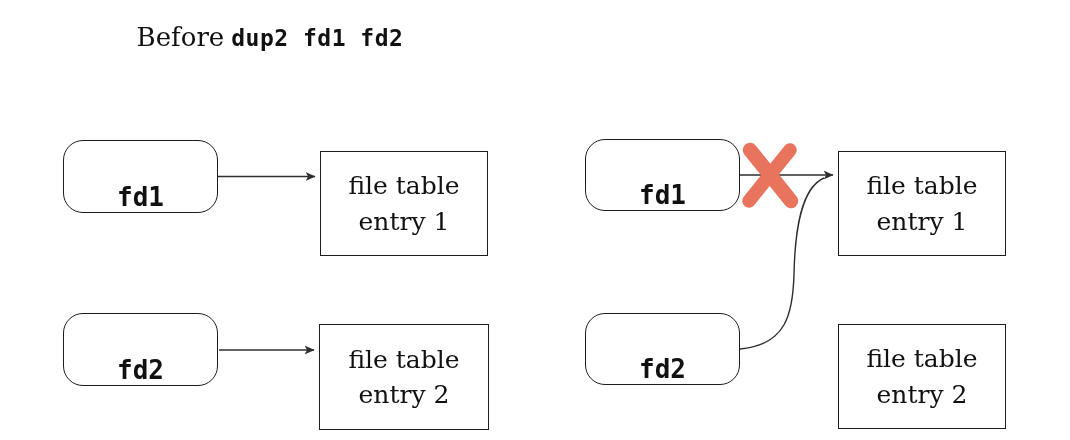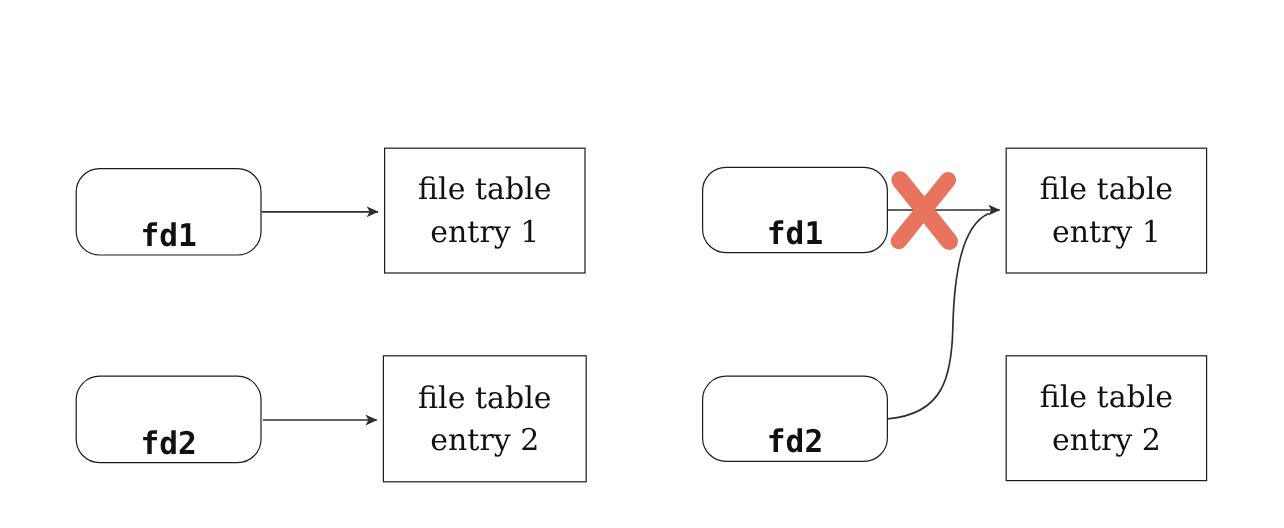--- a/index.html
+++ b/index.html
@@ -64,21 +64,21 @@
     font-family: "DejaVu Sans Mono", "Liberation Mono", monospace;
     font-weight: 600;
     font-size: 26px;
     color: var(--text);
   }
   .entry-box {
     position: absolute;
     border: 1.6px solid var(--box-border);
     background: var(--background);
     display: flex; flex-direction: column;
-    align-items: center; justify-content: center;
+    align-items: center; justify-content: center; margin-top: 28px;
   }
   .entry-box .entry-line {
     font-size: 25px;
     line-height: 1.42;
     color: var(--text);
     white-space: nowrap;
   }
   
   .t-before { left: 270px; }
   .b-fd1 { left: 63px;  top: 140px; width: 155px; height: 73px; }
@@ -111,20 +111,23 @@
     <path class="arrow-line" d="M740 175 L833 175" marker-end="url(#ah)"></path>
 
     <path class="arrow-line" d="M740 349 C786 345 793 314 794 274 C795 230 801 188 824 178"></path>
 
     <g>
       <path class="cross-stroke" d="M750 150 L791 201" stroke-width="14.5"></path>
       <path class="cross-stroke" d="M790 150 L749 201" stroke-width="13.5"></path>
     </g>
   </svg>
 
+  <div class="panel-title t-before">
+    <span class="serif-part">Before</span><span class="mono-part">dup2 fd1 fd2</span>
+  </div>
 
   <div class="fd-box b-fd1">
     <span class="fd-label">fd1</span>
   </div>
   <div class="entry-box b-e1">
     <span class="entry-line">file table</span>
     <span class="entry-line">entry 1</span>
   </div>
   <div class="fd-box b-fd2">
     <span class="fd-label">fd2</span>

